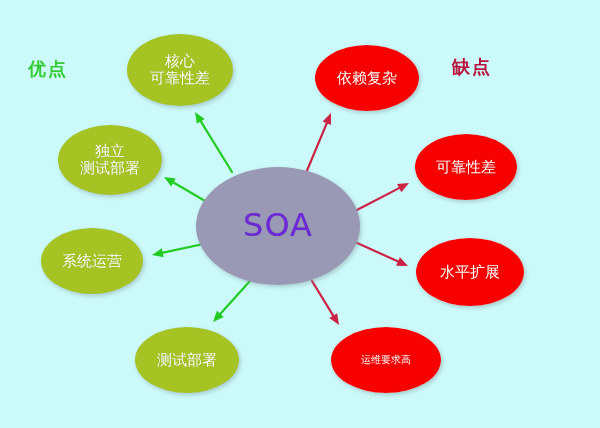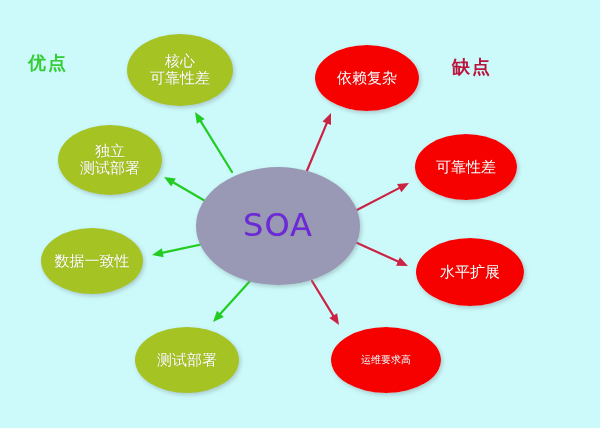--- a/index.html
+++ b/index.html
@@ -112,37 +112,37 @@
   <div id="labels">
       <div class="node-label" style="left: 127px; top: 34px; width: 106px; height: 72px; font-size: 15px; color: rgb(255, 255, 255);">
         <span class="line">核心</span>
         <span class="line">可靠性差</span>
       </div>
       <div class="node-label" style="left: 58px; top: 125px; width: 104px; height: 70px; font-size: 15px; color: rgb(255, 255, 255);">
         <span class="line">独立</span>
         <span class="line">测试部署</span>
       </div>
       <div class="node-label" style="left: 41px; top: 228px; width: 102px; height: 66px; font-size: 15px; color: rgb(255, 255, 255);">
-        <span class="line">数据一致性</span>
+        <span class="line">系统运营</span>
       </div>
       <div class="node-label" style="left: 135px; top: 327px; width: 104px; height: 66px; font-size: 15px; color: rgb(255, 255, 255);">
         <span class="line">测试部署</span>
       </div>
       <div class="node-label" style="left: 315px; top: 45px; width: 104px; height: 66px; font-size: 15px; color: rgb(255, 255, 255);">
         <span class="line">依赖复杂</span>
       </div>
       <div class="node-label" style="left: 415px; top: 134px; width: 102px; height: 66px; font-size: 15px; color: rgb(255, 255, 255);">
         <span class="line">可靠性差</span>
       </div>
       <div class="node-label" style="left: 416px; top: 238px; width: 108px; height: 68px; font-size: 15px; color: rgb(255, 255, 255);">
         <span class="line">水平扩展</span>
       </div>
       <div class="node-label" style="left: 331px; top: 327px; width: 110px; height: 66px; font-size: 10px; color: rgb(255, 255, 255);">
         <span class="line">运维要求高</span>
       </div>
       <div class="node-label center-node-text" style="left: 196px; top: 167px; width: 164px; height: 118px; font-size: 32px; letter-spacing: 1px; color: #6d28d9;">
         <span class="line">SOA</span>
       </div>
-      <div class="cat-label cat-pros" style="left: 28px; top: 51px; color: rgb(51, 204, 51);">优点</div>
+      <div class="cat-label cat-pros" style="left: 28px; top: 57px; color: rgb(51, 204, 51);">优点</div>
       <div class="cat-label cat-cons" style="left: 452px; top: 55px; color: rgb(184, 20, 60);">缺点</div>
     </div>
 
 </div>
 
 </body></html>

